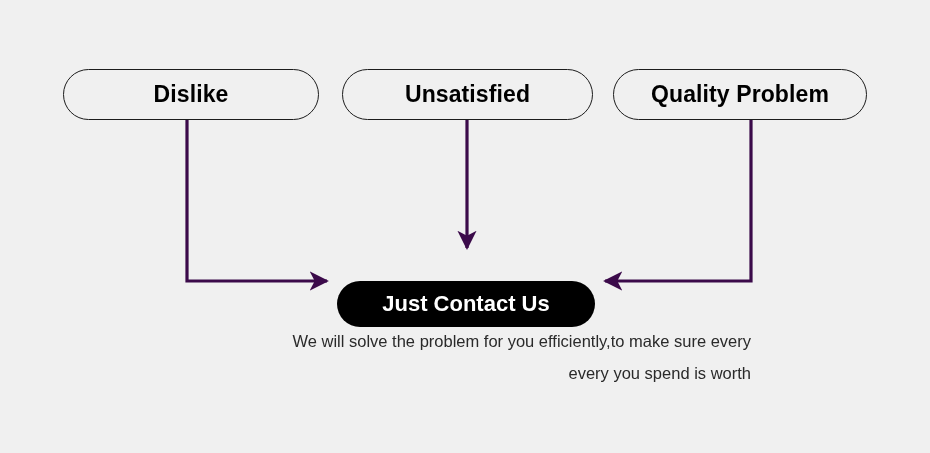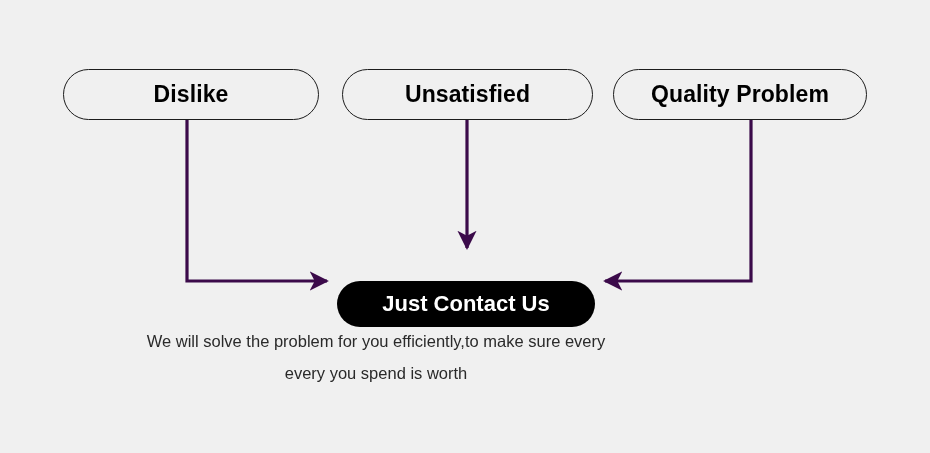--- a/index.html
+++ b/index.html
@@ -62,24 +62,24 @@
     font-size: 22px;
     white-space: nowrap;
     border: none;
     cursor: pointer;
     padding: 0;
     font-family: "Liberation Sans", sans-serif;
     margin-top: 23px;
   }
   #caption {
     position: absolute;
-    left: 8px;
+    left: 15px;
     top: 325px;
     width: 736px;
-    text-align: center;
+    text-align: right;
     color: #2a2a2a;
     font-size: 16.5px;
     line-height: 32px;
     font-weight: normal;
   }
   .cap-line { display: block; }
 </style>
 </head>
 <body>
 

